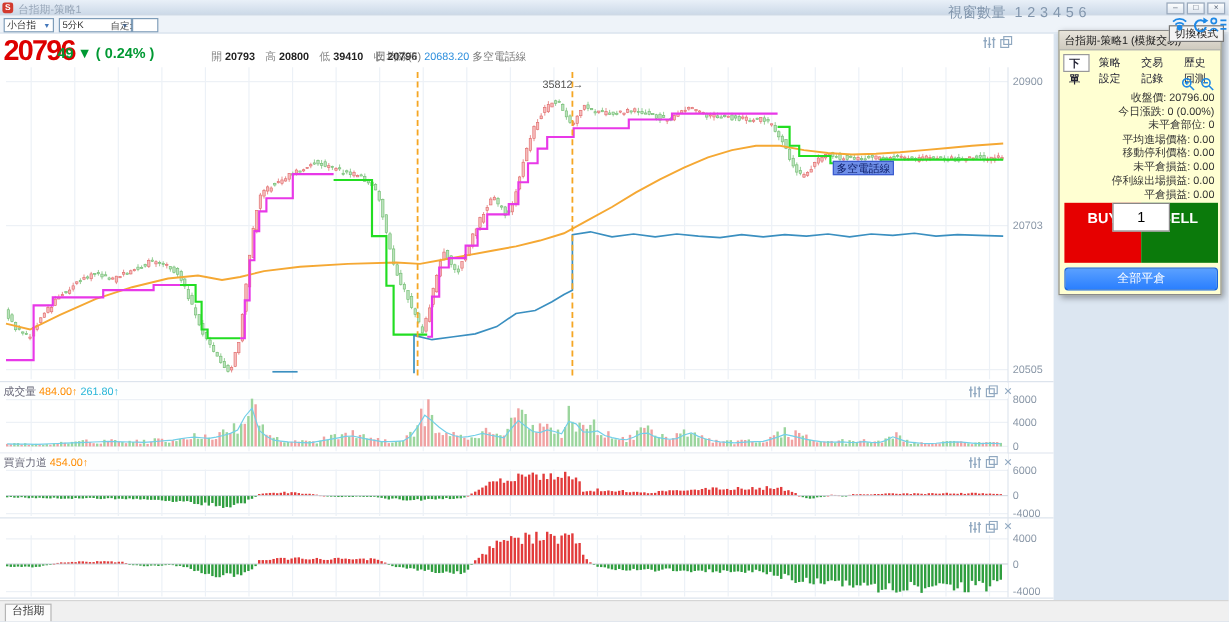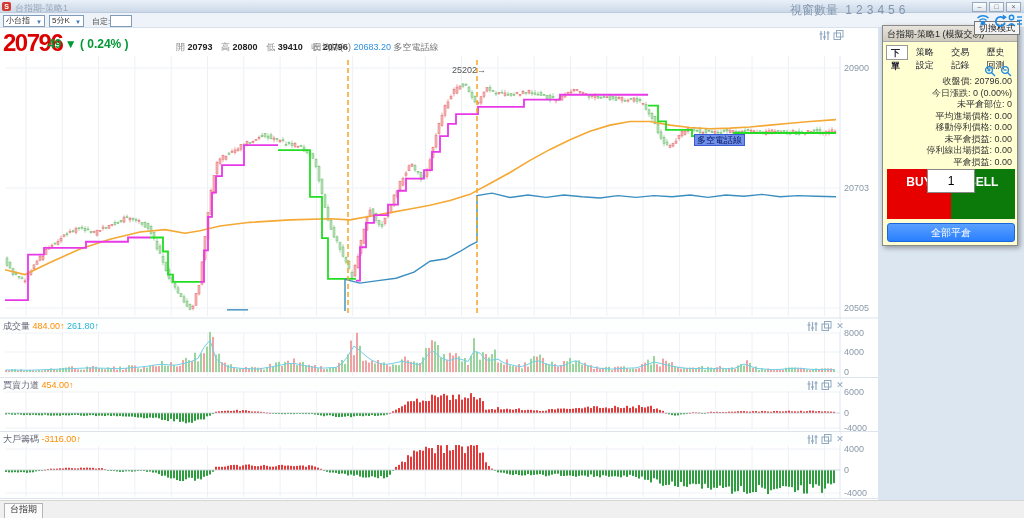--- a/index.html
+++ b/index.html
@@ -1594,21 +1594,21 @@
   <div class="abs wincount">
     <span>視窗數量</span>
     <span>1</span><span>2</span><span>3</span><span>4</span><span>5</span><span>6</span>
   </div>
   <div class="abs winbtn" style="left:972px;"><span>–</span></div>
   <div class="abs winbtn" style="left:989px;"><span>□</span></div>
   <div class="abs winbtn" style="left:1006px;"><span>×</span></div>
 
   <div class="abs toolbar"></div>
   <div class="abs selbox" style="left:3px;width:42px;"><span>小台指</span><span class="arr">▼</span></div>
-  <div class="abs selbox" style="left:49px;width:35px;"><span>5分K</span><span class="arr">▼</span></div>
+  <div class="abs selbox" style="left:49px;width:61px;"><span>5分K</span><span class="arr">▼</span></div>
   <div class="abs lbl" style="left:92px;">自定:</div>
   <input class="abs custinput" value="" style="">
 
   <div class="abs bigprice">20796</div>
   <div class="abs chg">49 ▼ ( 0.24% )</div>
   <div class="abs ohlc">
     <span>開</span> <b>20793</b>
     <span>高</span> <b>20800</b>
     <span>低</span> <b>39410</b>
     <span>收</span> <b>20796</b>
@@ -1630,21 +1630,21 @@
           </g>
         </svg></span>
     <span class="pico"><svg width="11" height="11">
           <g fill="none" stroke="#90a8c0" stroke-width="1">
             <rect x="1" y="3" width="6.5" height="6.5"></rect>
             <rect x="3.5" y="0.5" width="6.5" height="6.5"></rect>
           </g>
         </svg></span>
   </div>
 
-  <div class="abs annot">25202→</div>
+  <div class="abs annot">35812→</div>
   <div class="abs linetip">多空電話線</div>
 
   <div class="abs panehdr" style="top:319px;">
     <span>成交量</span>
     <span class="ov">484.00↑</span>
     <span class="cv">261.80↑</span>
   </div>
   <div class="abs paneicons" style="left:806px;top:320px;">
     <span class="pico"><svg width="11" height="11">
           <g stroke="#90a8c0" stroke-width="1.2">
@@ -1679,24 +1679,20 @@
             <line x1="7.5" y1="3" x2="10.5" y2="3"></line>
           </g>
         </svg></span>
     <span class="pico"><svg width="11" height="11">
           <g fill="none" stroke="#90a8c0" stroke-width="1">
             <rect x="1" y="3" width="6.5" height="6.5"></rect>
             <rect x="3.5" y="0.5" width="6.5" height="6.5"></rect>
           </g>
         </svg></span>
     <span class="pico">✕</span>
-  </div>
-  <div class="abs panehdr" style="top:432px;">
-    <span>大戶籌碼</span>
-    <span class="ov">-3116.00↑</span>
   </div>
   <div class="abs paneicons" style="left:806px;top:433px;">
     <span class="pico"><svg width="11" height="11">
           <g stroke="#90a8c0" stroke-width="1.2">
             <line x1="2" y1="1" x2="2" y2="10"></line>
             <line x1="5.5" y1="1" x2="5.5" y2="10"></line>
             <line x1="9" y1="1" x2="9" y2="10"></line>
             <line x1="0.5" y1="4" x2="3.5" y2="4"></line>
             <line x1="4" y1="7" x2="7" y2="7"></line>
             <line x1="7.5" y1="3" x2="10.5" y2="3"></line>

